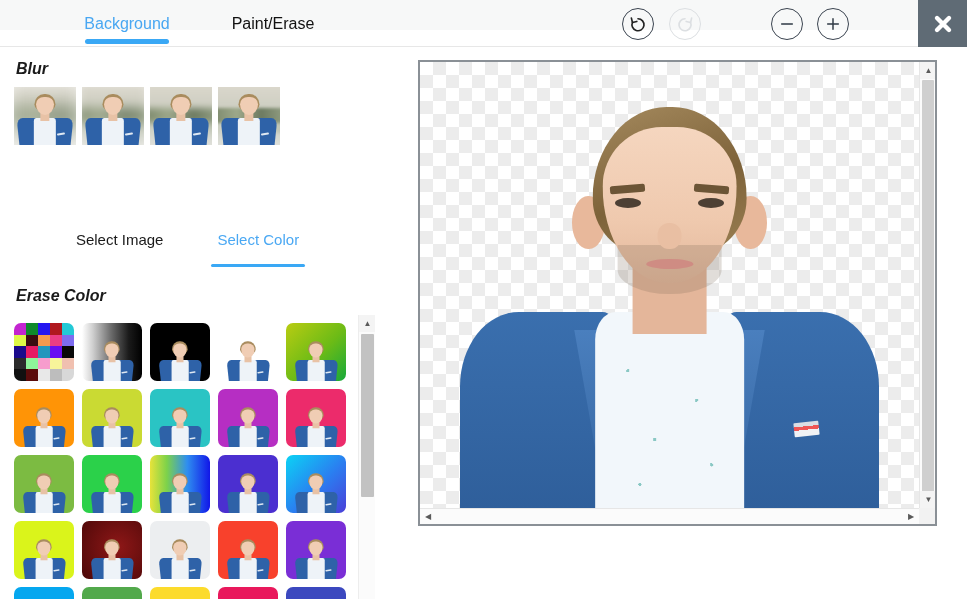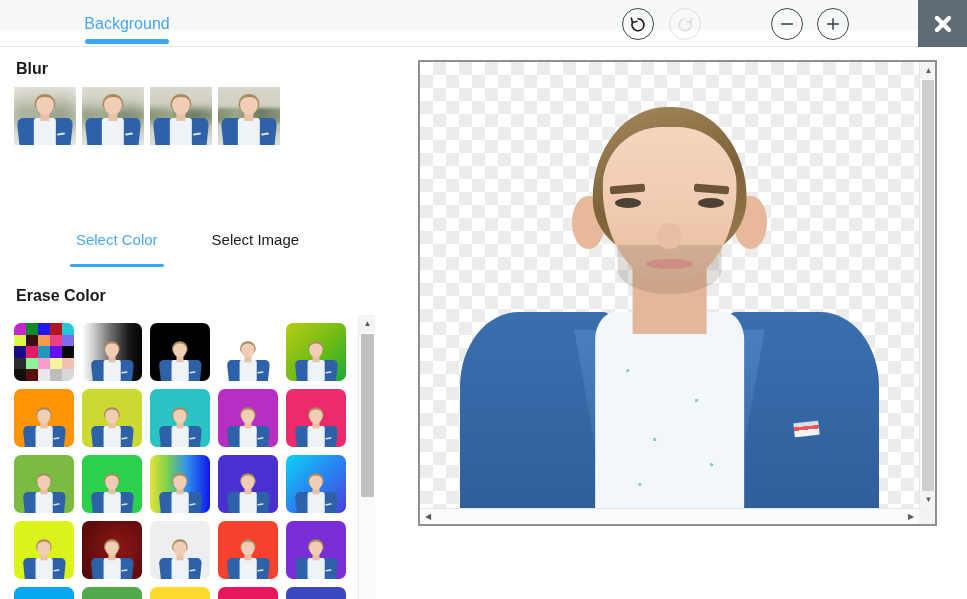--- a/index.html
+++ b/index.html
@@ -49,21 +49,21 @@
   .close-button {
     position:absolute; right:0; top:0; width:49px; height:47px;
     background:#5f6b75; display:flex; align-items:center; justify-content:center; cursor:pointer;
   }
 
   
   .left-panel {
     position:absolute; left:0; top:47px; width:375px; height:552px; background:#fff;
     overflow:hidden;
   }
-  .section-title { font-size:16px; font-weight:bold; color:#1b1b1b; }
+  .section-title { font-size:16px; font-weight:bold; color:#1b1b1b;font-style:italic; }
   #blur-title { position:absolute; left:16px; top:13px; }
 
   .blur-row { position:absolute; left:14px; top:40px; display:flex; gap:6px; }
   .blur-thumb {
     width:62px; height:58px; position:relative; overflow:hidden; background:#fff; cursor:pointer;
   }
   .thumb-bg { position:absolute; inset:0; }
   
   .bg-scene {
     position:absolute; left:-6px; right:-6px; top:-6px; bottom:-6px;
@@ -280,20 +280,23 @@
 
 <div id="app">
 
   <div class="topbar">
     <div class="topbar-underline"></div>
 
     <div class="tabs">
       <div class="tab active" id="tab-background">
         <span>Background</span>
       </div>
+      <div class="tab" id="tab-painterase">
+        <span>Paint/Erase</span>
+      </div>
     </div>
 
     <div class="icon-btn" id="undo-button">
       <svg width="18" height="18" viewBox="0 0 24 24">
         <path d="M12 5a8 8 0 1 1-7.2 4.5" fill="none" stroke="#222" stroke-width="2.2" stroke-linecap="round"></path>
         <path d="M3.2 4.2 L4.6 10 L10.4 8.6" fill="none" stroke="#222" stroke-width="2.2" stroke-linecap="round" stroke-linejoin="round"></path>
       </svg>
     </div>
 
     <div class="icon-btn disabled" id="redo-button">
@@ -379,25 +382,25 @@
           <div class="p-shirt"></div>
             <div class="p-neck"></div>
           <div class="p-hair"></div>
             <div class="p-face"></div>
             <div class="p-pocket"></div>
         </div>
       </div>
     </div>
 
     <div class="subtabs">
+      <div class="subtab">
+        <span>Select Image</span>
+      </div>
       <div class="subtab active">
         <span>Select Color</span>
-      </div>
-      <div class="subtab">
-        <span>Select Image</span>
       </div>
     </div>
 
     <div class="section-title" id="choose-color-title">Erase Color</div>
 
     <div class="swatch-scroll">
       <div class="swatch-grid" id="swatch-grid">
           <div class="swatch">
             <div class="sw-bg palette-swatch">
               <i style="background: rgb(195, 37, 208);"></i>

